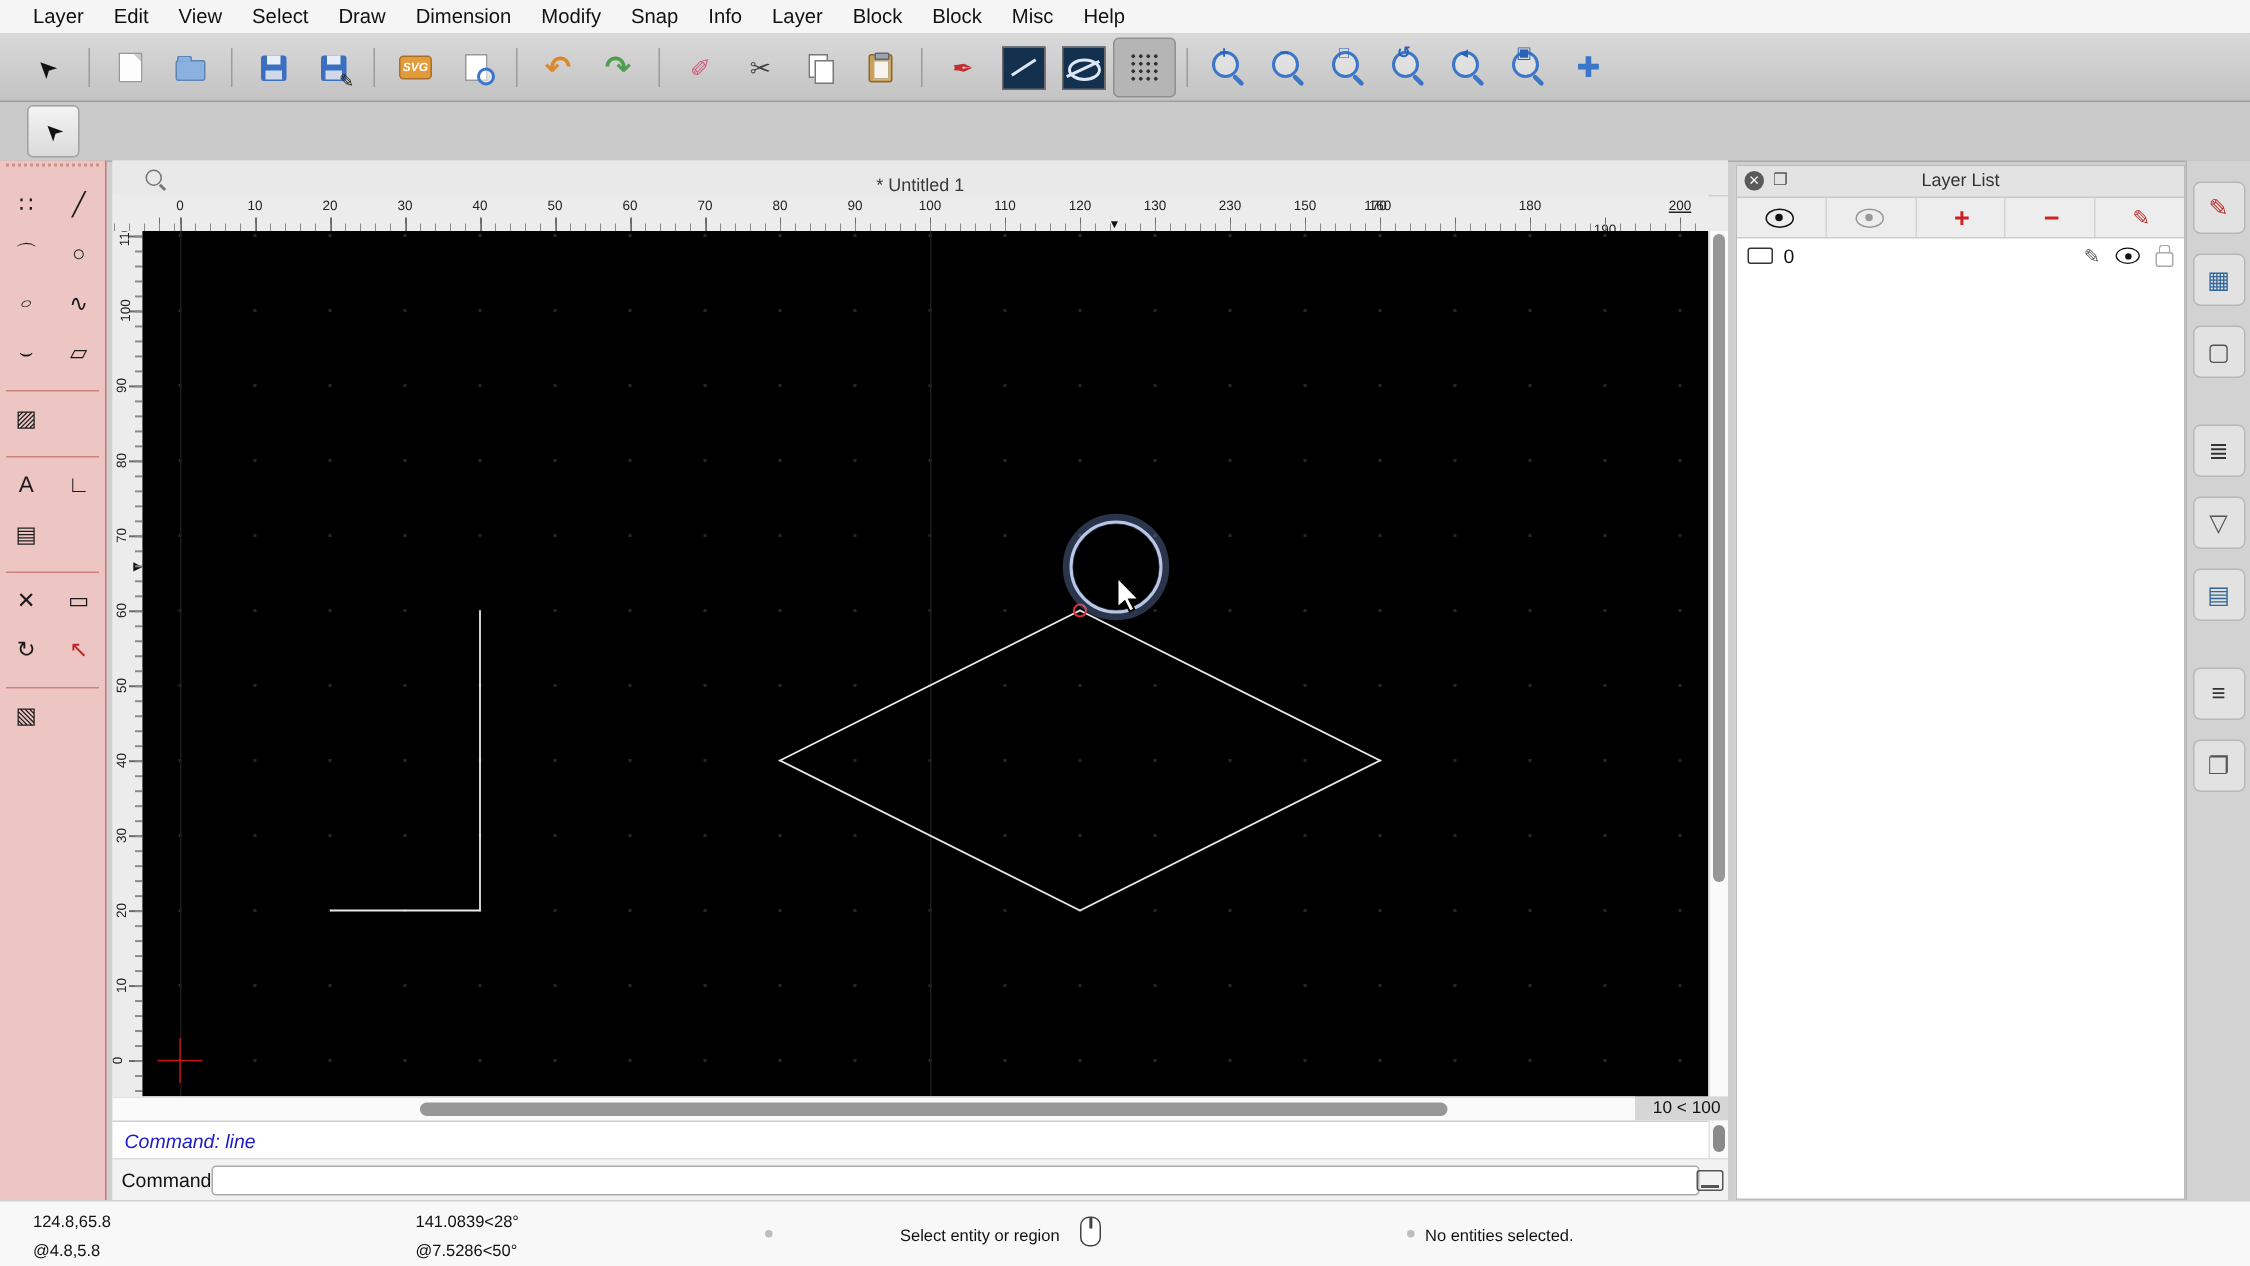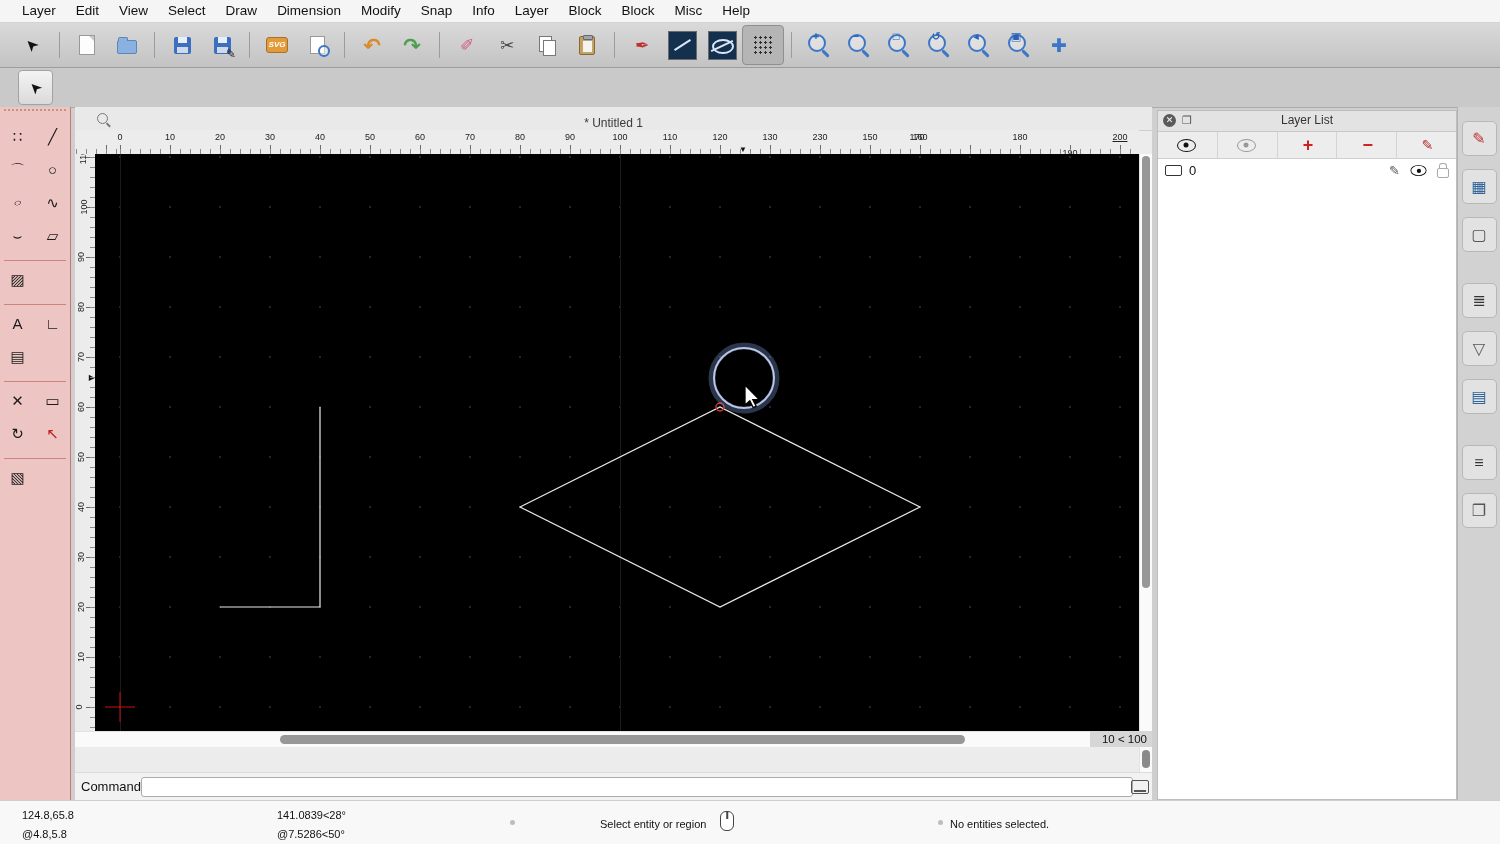--- a/index.html
+++ b/index.html
@@ -399,20 +399,21 @@
   <polygon points="650,231 650,251 654.8,246.8 658.2,253.6 661.2,252.2 657.8,245.6 664.2,245.6" fill="#ffffff" stroke="#000000" stroke-width="1.3"></polygon>
 </svg>
       </div>
     <div class="vscroll">
         <div class="vthumb"></div>
       </div>
     <div class="hscroll">
         <div class="hthumb"></div>
       </div>
     <div class="scalecell">10 &lt; 100</div>
+    <div class="cmdhist">Command: line</div>
     <div class="cscroll">
         <div class="cthumb"></div>
       </div>
     <div class="cmdrow">
       <span class="cmdlabel">Command:</span>
       <input class="cmdinput" value="" style="">
       <span class="kbdbtn"></span>
     </div>
   </div>
 

